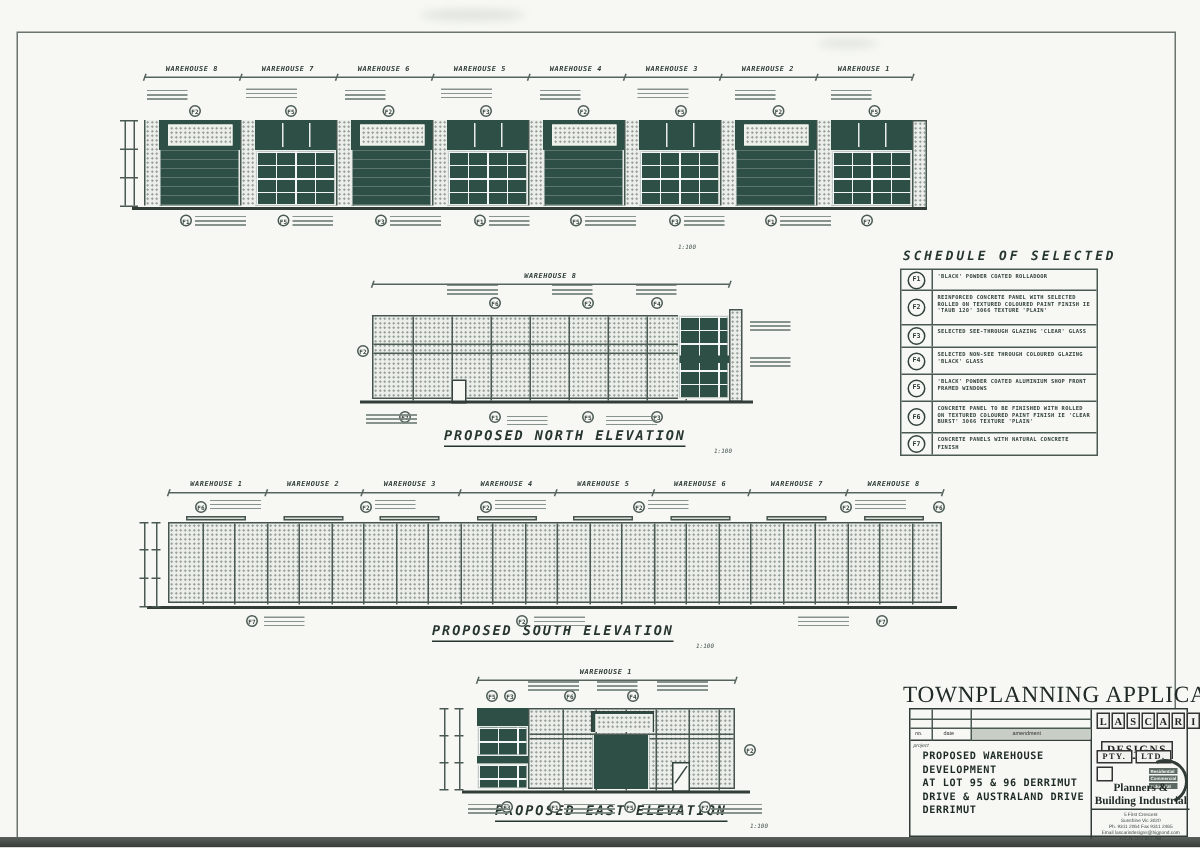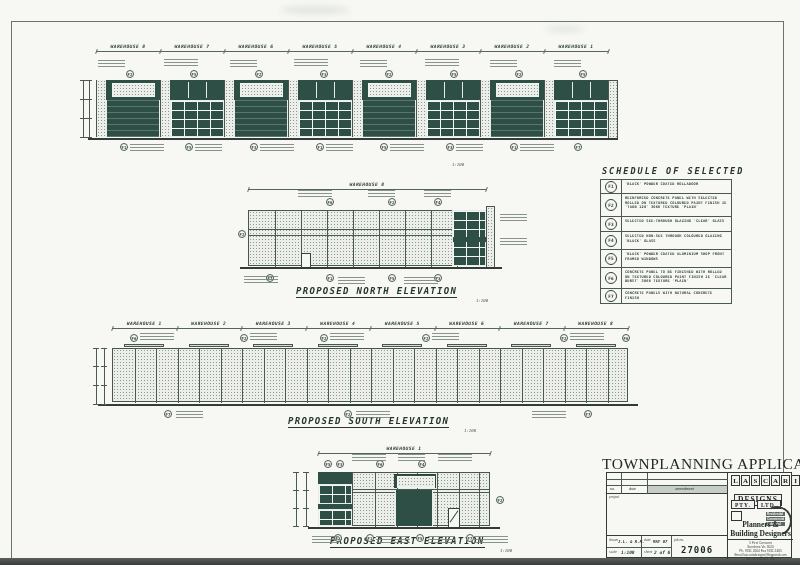--- a/index.html
+++ b/index.html
@@ -436,36 +436,28 @@
           <div class="abs hline" style="left:0;top:12px;width:121px;"></div>
           <div class="abs vline" style="left:14px;top:0;height:21px;"></div>
           <div class="abs vline" style="left:40px;top:0;height:21px;"></div>
           <div class="abs tb-small" style="left:3px;top:14px;">no.</div>
           <div class="abs tb-small" style="left:22px;top:14px;">date</div>
           <div class="abs" style="left:41px;top:13px;width:79px;height:7px;background:#c8cdc6;"></div>
           <div class="abs tb-small" style="left:68px;top:14px;">amendment</div>
         </div>
 
         <div class="abs mini-label" style="left:2px;top:22px;">project</div>
-
-        <div class="abs" style="left:0;top:62px;width:121px;height:24px;border-top:1px solid #333d38;box-sizing:border-box;">
-          <div class="abs hline" style="left:0;top:11px;width:64px;"></div>
-          <div class="abs vline" style="left:34px;top:0;height:23px;"></div>
-          <div class="abs vline" style="left:64px;top:0;height:23px;"></div>
-          <div class="abs mini-label" style="left:2px;top:2px;">drawn</div>
-          <div class="abs" style="left:11px;top:3px;font:italic bold 4px 'DejaVu Sans Mono',monospace;">J.L. &amp; R.M.</div>
-          <div class="abs mini-label" style="left:2px;top:14px;">scale</div>
-          <div class="abs" style="left:14px;top:14px;font:italic bold 4.5px 'DejaVu Sans Mono',monospace;">1:100</div>
-          <div class="abs mini-label" style="left:37px;top:2px;">date</div>
-          <div class="abs" style="left:46px;top:3px;font:italic bold 4px 'DejaVu Sans Mono',monospace;">MAY 07</div>
-          <div class="abs mini-label" style="left:37px;top:14px;">sheet</div>
-          <div class="abs" style="left:47px;top:14px;font:italic bold 4.5px 'DejaVu Sans Mono',monospace;">2 of 6</div>
-          <div class="abs mini-label" style="left:67px;top:2px;">job no.</div>
-          <div class="abs" style="left:74px;top:9px;font:bold 9px 'DejaVu Sans Mono',monospace;letter-spacing:1px;color:#1d2a24;">27006</div>
-        </div>
+        <div class="abs" id="project-lines" style="left:8px;top:27px;">
+            <div class="proj-line">PROPOSED WAREHOUSE</div>
+            <div class="proj-line">DEVELOPMENT</div>
+            <div class="proj-line">AT  LOT 95 &amp; 96 DERRIMUT</div>
+            <div class="proj-line">DRIVE &amp; AUSTRALAND DRIVE</div>
+            <div class="proj-line">DERRIMUT</div>
+          </div>
+
       </div>
 
       <div class="abs" style="left:121px;top:0;width:65px;height:86px;">
         <div class="abs" id="lascaris-letters" style="left:3px;top:2px;display:flex;">
             <div class="letterbox">L</div>
             <div class="letterbox">A</div>
             <div class="letterbox">S</div>
             <div class="letterbox">C</div>
             <div class="letterbox">A</div>
             <div class="letterbox">R</div>
@@ -480,21 +472,21 @@
         </div>
         <div class="abs" style="left:3px;top:38px;width:9px;height:8px;border:1px solid #333;"></div>
         <div class="abs" style="left:34px;top:33px;width:26px;height:26px;border:2px solid #333d38;border-radius:50%;border-left-color:transparent;border-bottom-color:transparent;transform:rotate(20deg);"></div>
         <div class="abs" id="sector-lines" style="left:38px;top:39px;">
             <div class="sector-line">Residential</div>
             <div class="sector-line">Commercial</div>
             <div class="sector-line">Industrial</div>
           </div>
         <div class="abs planners" style="left:0px;top:48px;width:65px;">
           <div>Planners &amp;</div>
-          <div style="border-bottom:1px solid #333d38;padding-bottom:1px;">Building Designers</div>
+          <div style="border-bottom:1px solid #333d38;padding-bottom:1px;">Building Industrial</div>
         </div>
         <div class="abs" id="firm-address" style="left:0px;top:68px;width:65px;">
             <div class="addr-line">5 First Crescent</div>
             <div class="addr-line">Sunshine Vic 3020</div>
             <div class="addr-line">Ph. 9311 2064  Fax 9311 2465</div>
             <div class="addr-line">Email lascarisdesigns@bigpond.com</div>
             <div class="addr-line">A.C.N. 074 827 784</div>
           </div>
       </div>
     </div>

